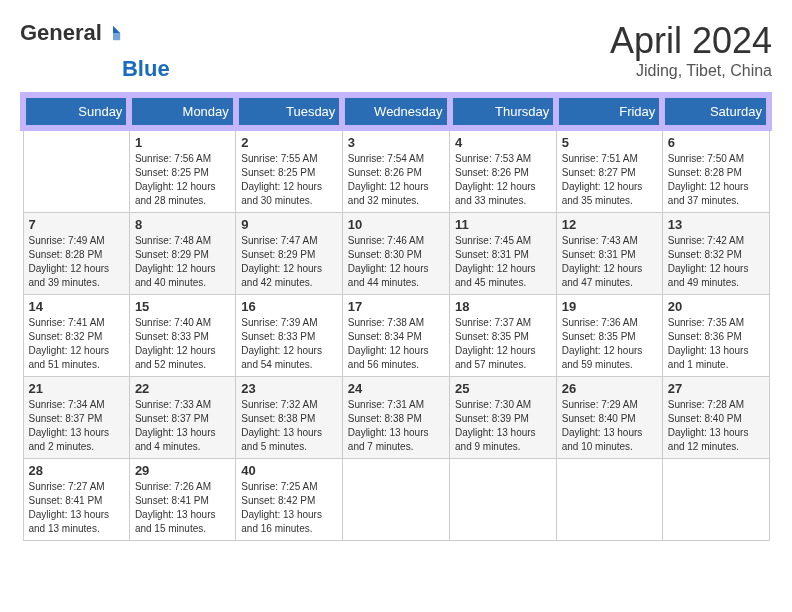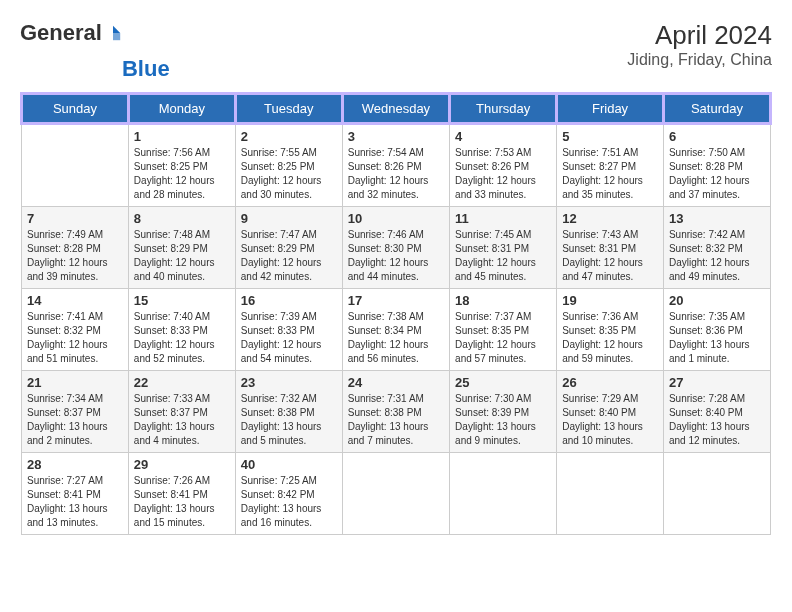--- a/index.html
+++ b/index.html
@@ -32,41 +32,41 @@
     .logo-blue { color: #1a6bbf; }
     .logo-icon {
       width: 18px;
       height: 18px;
       margin-left: 2px;
     }
     .title-area {
       text-align: right;
     }
     .month-title {
-      font-size: 26px;
+      font-size: 36px;
       color: #333;
       font-weight: normal;
     }
     .location {
       font-size: 16px;
       color: #555;
     }
     .calendar-table {
       width: 100%;
       border-collapse: collapse;
       font-size: 11px;
     }
     .calendar-table th {
       background-color: #2a6db5;
       color: #fff;
       padding: 6px 4px;
-      text-align: center;
+      text-align: right;
       font-size: 13px;
       font-weight: normal;
-      border: 3px solid #c4b5fd;
+      border: 6px solid #c4b5fd;
     }
     .calendar-table td {
       border: 1px solid #ccc;
       vertical-align: top;
       padding: 4px 5px;
       width: 108px;
       min-height: 80px;
       background: #fff;
     }
     .calendar-table tr:nth-child(even) td {
@@ -99,21 +99,21 @@
         <polygon points="10,2 18,10 10,10" fill="#1a6bbf"></polygon>
         <polygon points="10,10 18,10 18,18 10,18" fill="#1a6bbf" opacity="0.6"></polygon>
       </svg>
     </div>
     <div style="display:flex; align-items:center;">
       <span class="logo-blue" style="font-size:22px; font-weight:bold; color:#1a6bbf;margin-top:36px;">Blue</span>
     </div>
   </div>
   <div class="title-area">
     <div class="month-title">April 2024</div>
-    <div class="location">Jiding, Friday, China</div>
+    <div class="location">Jiding, Tibet, China</div>
   </div>
 </div>
 
 <table class="calendar-table">
   <thead>
     <tr id="header-row">
         <th>Sunday</th>
         <th>Monday</th>
         <th>Tuesday</th>
         <th>Wednesday</th>

